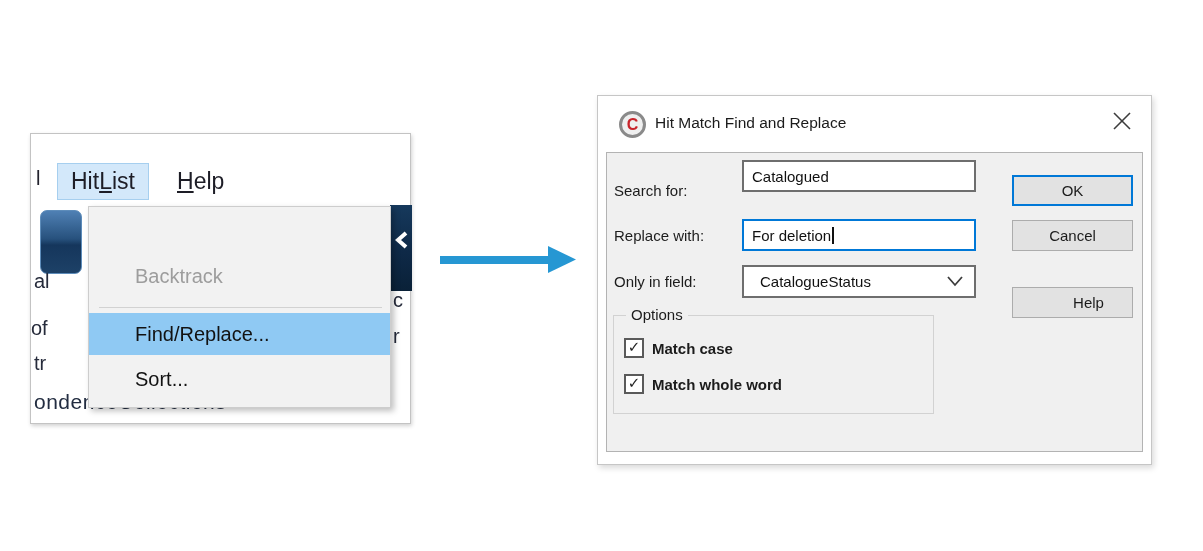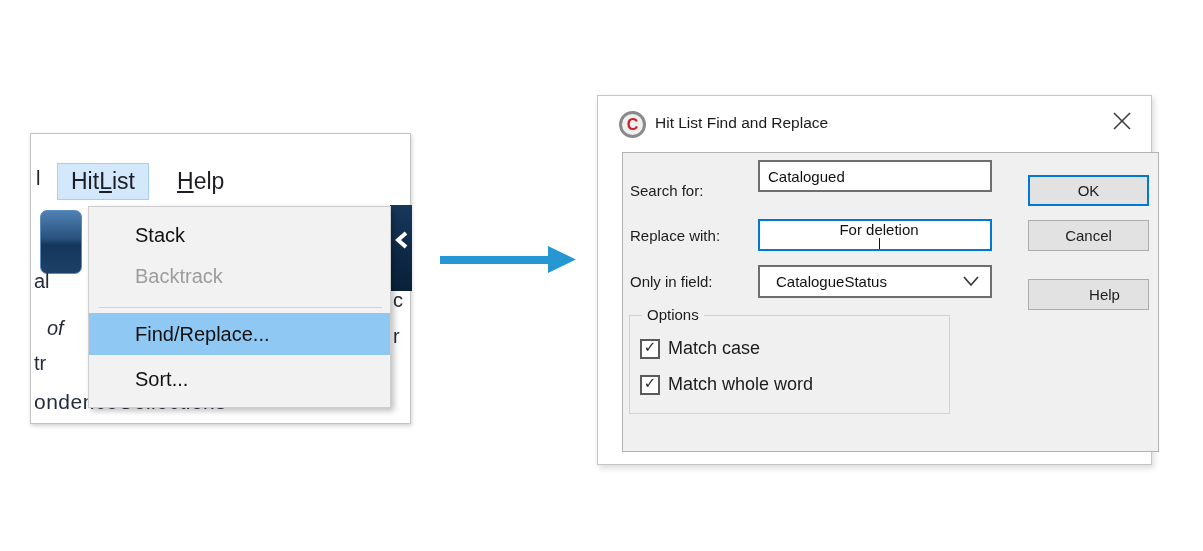--- a/index.html
+++ b/index.html
@@ -22,21 +22,21 @@
   .toolbar-btn { position:absolute; left:9px; top:6px; width:42px; height:64px; border-radius:7px;
                  background:linear-gradient(180deg,#4f80b4 0%,#27517d 45%,#15365c 55%,#1d4167 100%);
                  border:1px solid #5d8cba; }
   .toolbar-right { position:absolute; left:359px; top:71px; width:22px; height:86px;
                    background:linear-gradient(180deg,#16395c 0%,#0e2947 55%,#0a2138 100%);
                    display:flex; align-items:flex-start; justify-content:center; }
   .chev-left { margin-top:26px; }
 
   .bg-frag { position:absolute; font-size:20px; color:#262b3b; z-index:1; white-space:nowrap; }
   .frag-al { left:3px;  top:136px; }
-  .frag-of { left:16px;  top:183px;font-style:italic; }
+  .frag-of { left:0;  top:183px; }
   .frag-tr { left:3px;  top:218px; }
   .frag-long { left:3px; top:256px; font-size:21px; letter-spacing:0.5px; color:#232d41; }
   .frag-c { left:362px; top:155px; }
   .frag-r { left:362px; top:191px; }
 
   .dropdown { position:absolute; left:57px; top:72px; width:303px; height:202px;
               background:#f2f2f2; border:1px solid #cdcdcd; z-index:5;
               box-shadow:3px 3px 6px rgba(0,0,0,0.25); }
   .menu-item { position:absolute; left:0; width:100%; display:flex; align-items:center;
                padding-left:46px; font-size:20px; color:#121212; }
@@ -55,55 +55,55 @@
             box-shadow:2px 3px 6px rgba(0,0,0,0.15); }
   .dlg-icon { position:absolute; left:21px; top:15px; width:27px; height:27px; border-radius:50%;
               background:#efefef; border:3px solid #8a8a8a;
               display:flex; align-items:center; justify-content:center;
               font-size:16px; font-weight:bold; color:#c8232a; }
   .dlg-title { position:absolute; left:57px; top:18px; font-size:15.5px; color:#1b1b1b; }
   .dlg-close { position:absolute; right:17px; top:13px; width:24px; height:24px;
                display:flex; align-items:center; justify-content:center; cursor:default; }
 
   .client { position:absolute; left:8px; top:56px; width:537px; height:300px;
-            background:#f0f0f0; border:1px solid #b3b3b3;margin-left:16px; }
+            background:#f0f0f0; border:1px solid #b3b3b3; }
 
   .fld-label { position:absolute; left:7px; font-size:15px; color:#1c1c1c; }
   .lbl-0 { top:29px; } .lbl-1 { top:74px; } .lbl-2 { top:120px; }
 
   .textbox { position:absolute; left:135px; width:234px; height:32px; background:#ffffff;
              border:2px solid #6e6e6e; display:flex; align-items:center; padding-left:8px;
              font-size:15px; color:#111; }
   .tb-0 { top:7px; }
-  .tb-1 { top:66px; border-color:#0078d7;flex-direction:column; }
+  .tb-1 { top:66px; border-color:#0078d7; }
   .caret { display:inline-block; width:1.5px; height:17px; background:#111; margin-left:1px; }
 
   .combobox { position:absolute; left:135px; top:112px; width:234px; height:33px;
               background:#ffffff; border:2px solid #6e6e6e; display:flex; align-items:center;
               padding-left:16px; font-size:15px; color:#111; }
   .combo-chevron { position:absolute; right:11px; top:9px; }
 
   .btn { position:absolute; left:405px; width:121px; height:31px; background:#e2e2e2;
          border:1px solid #acacac; display:flex; align-items:center; justify-content:center;
          font-size:15px; color:#1c1c1c; }
   .btn-ok     { top:22px; border:2px solid #0078d7; }
   .btn-cancel { top:67px; }
-  .btn-help   { top:126px;padding-left:32px; }
+  .btn-help   { top:134px;padding-left:32px; }
 
   .groupbox { position:absolute; left:6px; top:162px; width:321px; height:99px;
               border:1px solid #d2d2d2; }
   .group-legend { position:absolute; left:12px; top:-10px; background:#f0f0f0;
                   padding:0 5px; font-size:15px; color:#1c1c1c; }
   .check-row { position:absolute; left:10px; display:flex; align-items:center; }
   .cr-0 { top:22px; } .cr-1 { top:58px; }
   .checkbox { width:20px; height:20px; background:#ffffff; border:2px solid #5a5a5a;
               display:flex; align-items:center; justify-content:center; }
   .checkmark { font-family:"DejaVu Sans", sans-serif; font-size:15px; color:#1f1f1f;
                line-height:1; margin-top:-2px; }
-  .check-label { margin-left:8px; font-size:18px; color:#1c1c1c; }
+  .check-label { margin-left:8px; font-size:15px; color:#1c1c1c;font-weight:bold; }
 </style>
 </head>
 <body>
 
 <div class="left-panel">
 
   <span class="menubar-frag">l</span>
 
   <div class="menubar-item mi-hitlist">
     <span>Hit </span>
@@ -127,40 +127,39 @@
   </div>
 
   <span class="bg-frag frag-al">al</span>
   <span class="bg-frag frag-of">of</span>
   <span class="bg-frag frag-tr">tr</span>
   <span class="bg-frag frag-long">ondenceCollections</span>
   <span class="bg-frag frag-c">c</span>
   <span class="bg-frag frag-r">r</span>
 
   <div class="dropdown">
-    <div class="menu-item menu-stack">Stack</div>
     <div class="menu-item menu-backtrack">Backtrack</div>
     <div class="menu-sep"></div>
     <div class="menu-item menu-findreplace">Find/Replace...</div>
     <div class="menu-item menu-sort">Sort...</div>
   </div>
 </div>
 
 <div class="flow-arrow">
   <svg width="136" height="27" viewBox="0 0 136 27">
     <rect x="0" y="10" width="110" height="8" fill="#2697d3"></rect>
     <polygon points="108,0 136,13.5 108,27" fill="#2697d3"></polygon>
   </svg>
 </div>
 
 <div class="dialog">
 
   <div class="dlg-icon">C</div>
 
-  <div class="dlg-title">Hit List Find and Replace</div>
+  <div class="dlg-title">Hit Match Find and Replace</div>
 
   <div class="dlg-close">
     <svg width="22" height="22" viewBox="0 0 22 22">
       <line x1="3" y1="3" x2="19" y2="19" stroke="#3c3c3c" stroke-width="1.6"></line>
       <line x1="19" y1="3" x2="3" y2="19" stroke="#3c3c3c" stroke-width="1.6"></line>
     </svg>
   </div>
 
   <div class="client">
 

